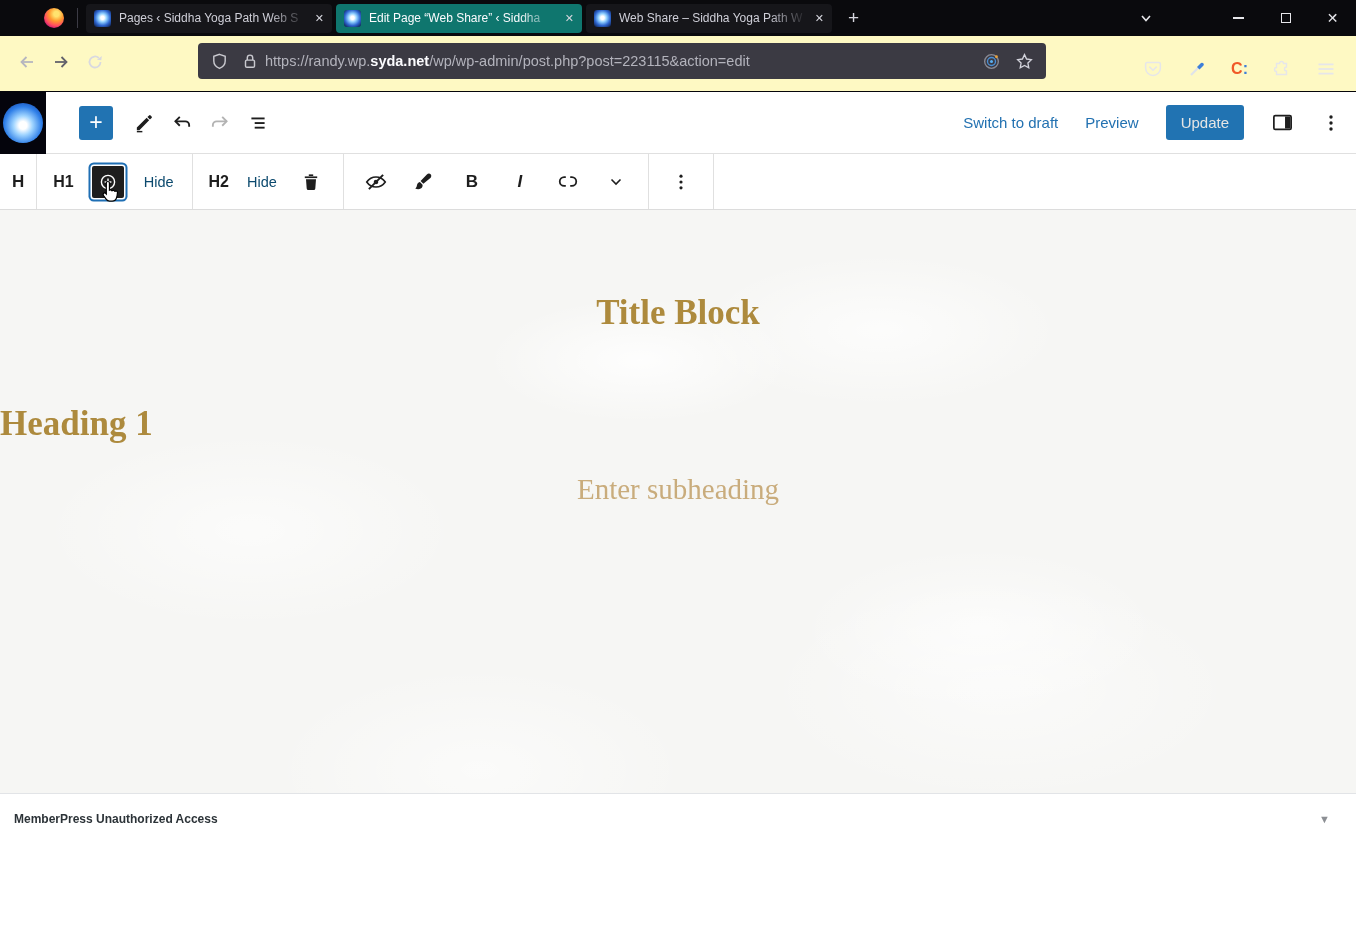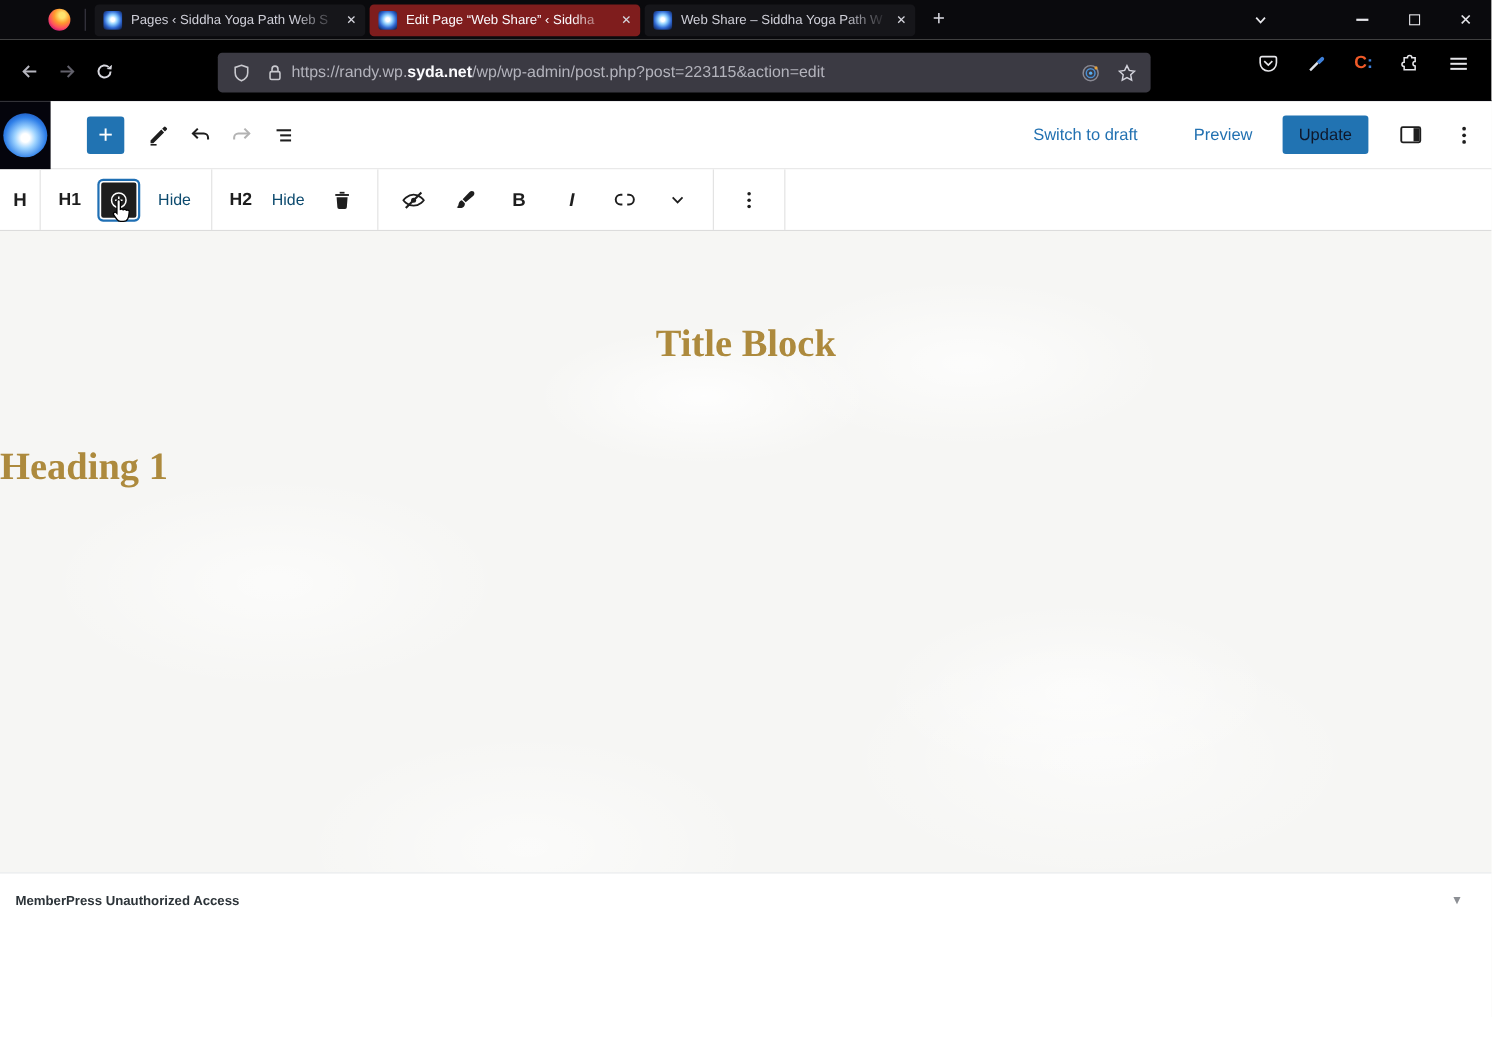--- a/index.html
+++ b/index.html
@@ -7,59 +7,59 @@
   body { font-family:"Liberation Sans", sans-serif; background:#fff; }
   .app { display:flex; flex-direction:column; height:843px; }
 
   
   .titlebar { height:36px; background:#0a0a0d; display:flex; align-items:center; flex:0 0 auto; }
   .fx-logo { width:20px; height:20px; border-radius:50%; margin:0 13px 0 44px;
     background:radial-gradient(circle at 62% 30%, #ffe36e 0 14%, #ff9a2e 38%, #ff4f5e 62%, #b5007f 88%); }
   .tb-sep { width:1px; height:20px; background:#3c3b45; margin-right:6px; }
   .tab { width:246px; height:29px; margin:0 2px; border-radius:4px; display:flex; align-items:center;
     padding:0 8px; background:#16161a; color:#cfcfd8; font-size:12px; }
-  .tab.active { background:#7f1d1d; color:#fbfbfe; }
+  .tab.active { background:#0f766e; color:#fbfbfe; }
   .favicon { width:17px; height:17px; border-radius:3px; flex:0 0 auto; margin-right:8px;
     background:radial-gradient(circle at 50% 46%, #ffffff 0 14%, #8fd0ff 34%, #2e66d0 62%, #081233 100%); }
   .tab-title { flex:1; white-space:nowrap; overflow:hidden;
     -webkit-mask-image:linear-gradient(90deg,#000 78%,transparent 98%);
             mask-image:linear-gradient(90deg,#000 78%,transparent 98%); }
   .tab-close { font-size:11px; color:#d6d6de; margin-left:4px; flex:0 0 auto; }
   .newtab-btn { color:#d6d6de; font-size:19px; font-weight:400; padding:0 14px; }
   .win-controls { margin-left:auto; display:flex; align-items:center; height:100%; }
   .win-btn { width:47px; height:100%; display:flex; align-items:center; justify-content:center; color:#e6e6ea; }
   .win-btn.tabslist { margin-right:46px; }
   .win-min-glyph { width:11px; height:2px; background:#e6e6ea; }
   .win-max-glyph { width:10px; height:10px; border:1.5px solid #e6e6ea; }
   .win-close-glyph { font-size:14px; }
 
   
-  .navbar { height:56px; background:#000000; display:flex; align-items:flex-start; padding:12px 10px; flex:0 0 auto; border-bottom:1px solid #05050a;}
+  .navbar { height:56px; background:#fef9c3; display:flex; align-items:flex-end; padding:12px 10px; flex:0 0 auto; border-bottom:1px solid #05050a;}
   .nav-btn { width:34px; height:34px; display:flex; align-items:center; justify-content:center; }
   .urlbar { width:848px; height:36px; margin-left:86px; background:#3b3a43; border-radius:4px;
     display:flex; align-items:center; padding:0 12px; }
   .url-text { font-size:14.5px; color:#b3b3bc; margin-left:6px; white-space:nowrap; overflow:hidden; }
   .url-text .domain { color:#fbfbfe; font-weight:700; }
   .url-actions { margin-left:auto; display:flex; align-items:center; gap:14px; }
   .nav-right { margin-left:auto; display:flex; align-items:center; gap:24px; margin-right:10px; }
   .cz-icon { font-weight:700; font-size:16px; letter-spacing:0; }
   .cz-icon .c { color:#f05a28; } .cz-icon .dots { color:#3d7fd9; }
 
   
   .ed-header { height:62px; background:#fff; border-bottom:1px solid #e0e0e0; display:flex; align-items:center; flex:0 0 auto; }
   .site-icon-box { width:46px; height:62px; background:#04040c; display:flex; align-items:center; justify-content:center; }
   .site-icon { width:40px; height:40px; border-radius:50%;
     background:radial-gradient(circle at 50% 56%, #ffffff 0 13%, #9fd4ff 32%, #2f7fe8 62%, #0a2a8a 100%); }
   .inserter { width:34px; height:34px; margin-left:33px; background:#2173b2; color:#fff; border-radius:3px;
     display:flex; align-items:center; justify-content:center; font-size:23px; font-weight:400; }
   .ed-tool { width:38px; height:38px; display:flex; align-items:center; justify-content:center; }
   .ed-tool.first { margin-left:12px; }
   .ed-right { margin-left:auto; display:flex; align-items:center; gap:27px; margin-right:15px; }
-  .ed-link { color:#2271b1; font-size:15px;margin-left:24px; }
-  .update-btn { background:#2173b2; color:#0f172a; font-size:15px; padding:9px 15px; border-radius:3px; border:none;
+  .ed-link { color:#2271b1; font-size:15px; }
+  .update-btn { background:#2173b2; color:#e5e5e5; font-size:15px; padding:9px 15px; border-radius:3px; border:none;
     font-family:"Liberation Sans",sans-serif; }
 
   
   .block-toolbar { height:56px; background:#fff; border-bottom:1px solid #dcdcdc; display:flex; align-items:stretch; flex:0 0 auto; }
   .bt-group { display:flex; align-items:center; gap:8px; padding:0 12px; border-right:1px solid #e0e0e0; }
   .bt-label-h { font-size:17px; font-weight:700; color:#1e1e1e; }
   .bt-label-hx { font-size:16px; font-weight:700; color:#1e1e1e; padding:0 4px; }
   .bt-text-btn { font-size:14.5px; color:#0c4a6e; padding:0 6px; }
   .bt-icon-btn { width:40px; height:40px; display:flex; align-items:center; justify-content:center; }
   .insert-sel { width:32px; height:32px; background:#1e1e1e; border-radius:2px; position:relative; margin:0 6px;
@@ -331,20 +331,21 @@
             <circle cx="10" cy="15.8" r="1.6" fill="#1e1e1e"></circle>
         </svg>
       </div>
     </div>
     <div class="bt-group bt-rest"></div>
   </div>
 
   <div class="canvas">
     <div class="c-title">Title Block</div>
     <div class="c-heading">Heading 1</div>
+    <div class="c-subheading">Enter subheading</div>
   </div>
 
   <div class="metabox">
     <span class="metabox-title">MemberPress Unauthorized Access</span>
     <span class="metabox-arrow">▼</span>
   </div>
 
 </div>
 
 </body></html>

